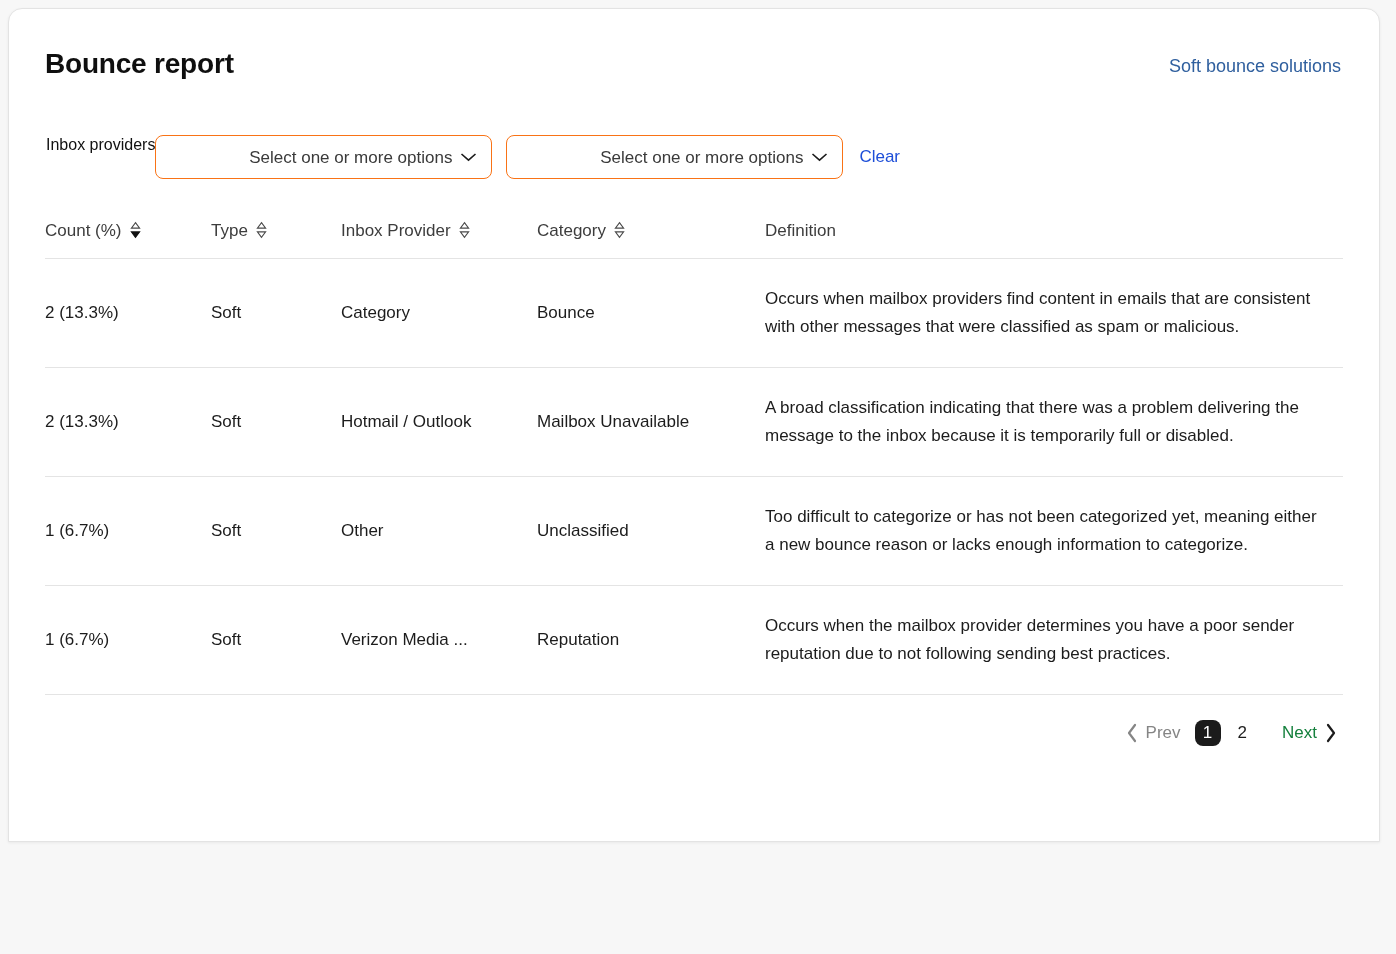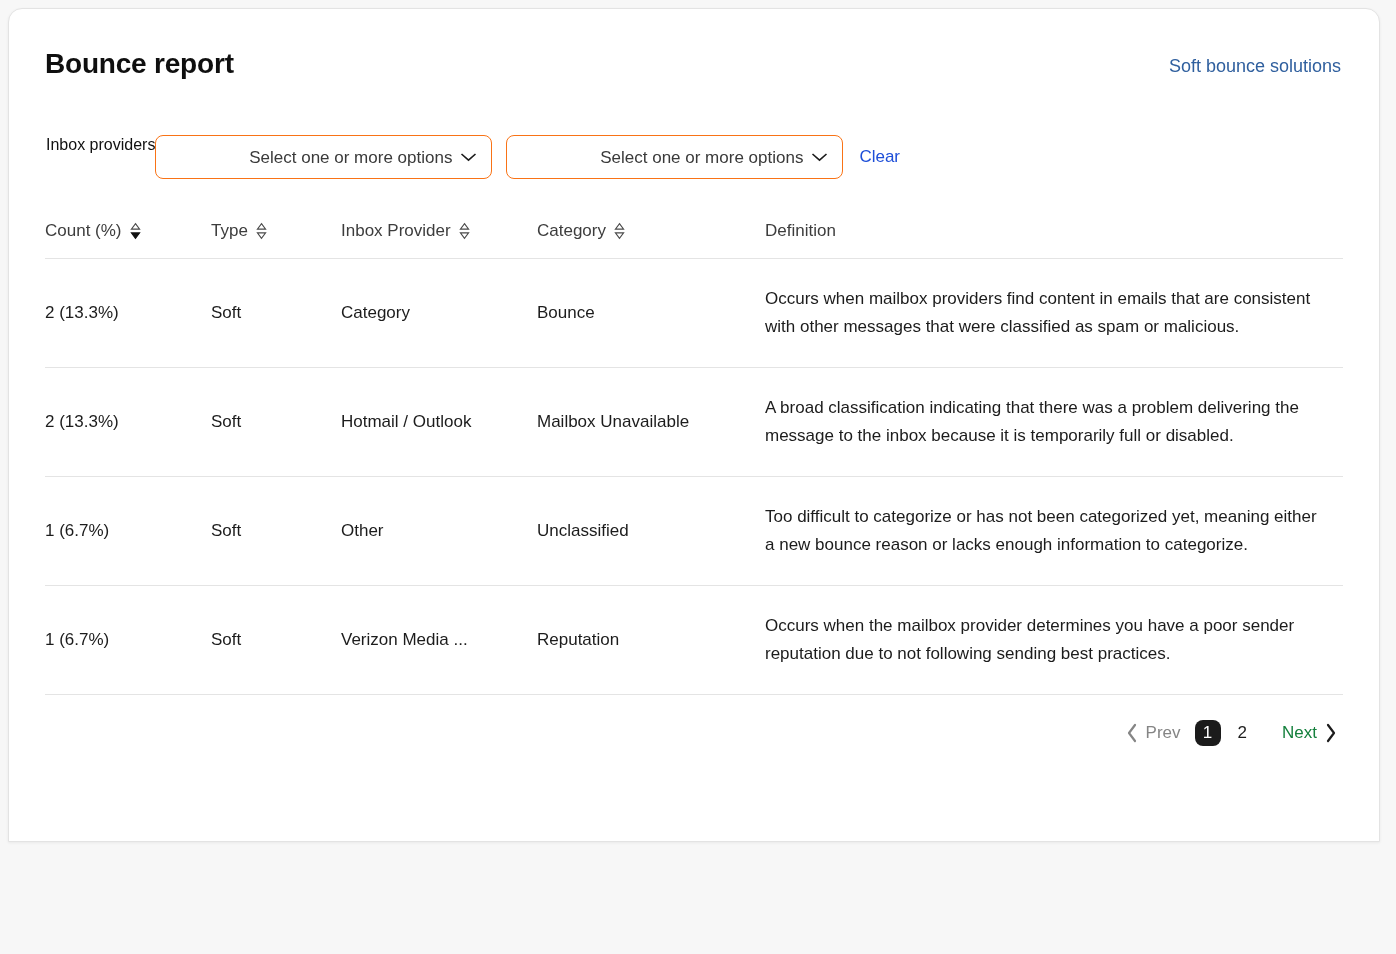--- a/index.html
+++ b/index.html
@@ -115,21 +115,21 @@
   }
   table.report th {
     text-align: left;
     font-weight: normal;
     font-size: 17px;
     color: #3d3d3d;
     padding: 0 0 17px 0;
     border-bottom: 1px solid #e4e4e4;
     vertical-align: bottom;
   }
-  .th-inner { display: flex; align-items: center; gap: 8px; cursor: pointer; }
+  .th-inner { display: flex; align-items: flex-start; gap: 8px; cursor: pointer; }
   .th-inner.static { cursor: default; }
   .sort-icon { width: 11px; height: 18px; flex: 0 0 auto; }
   .sort-icon .up-out,
   .sort-icon .down-out { fill: none; stroke: #4a4a4a; stroke-width: 1.1; }
   .sort-icon .down-fill { fill: #111111; stroke: #111111; stroke-width: 1.1; }
 
   table.report td {
     font-size: 17px;
     color: #1c1c1c;
     border-bottom: 1px solid #e4e4e4;

